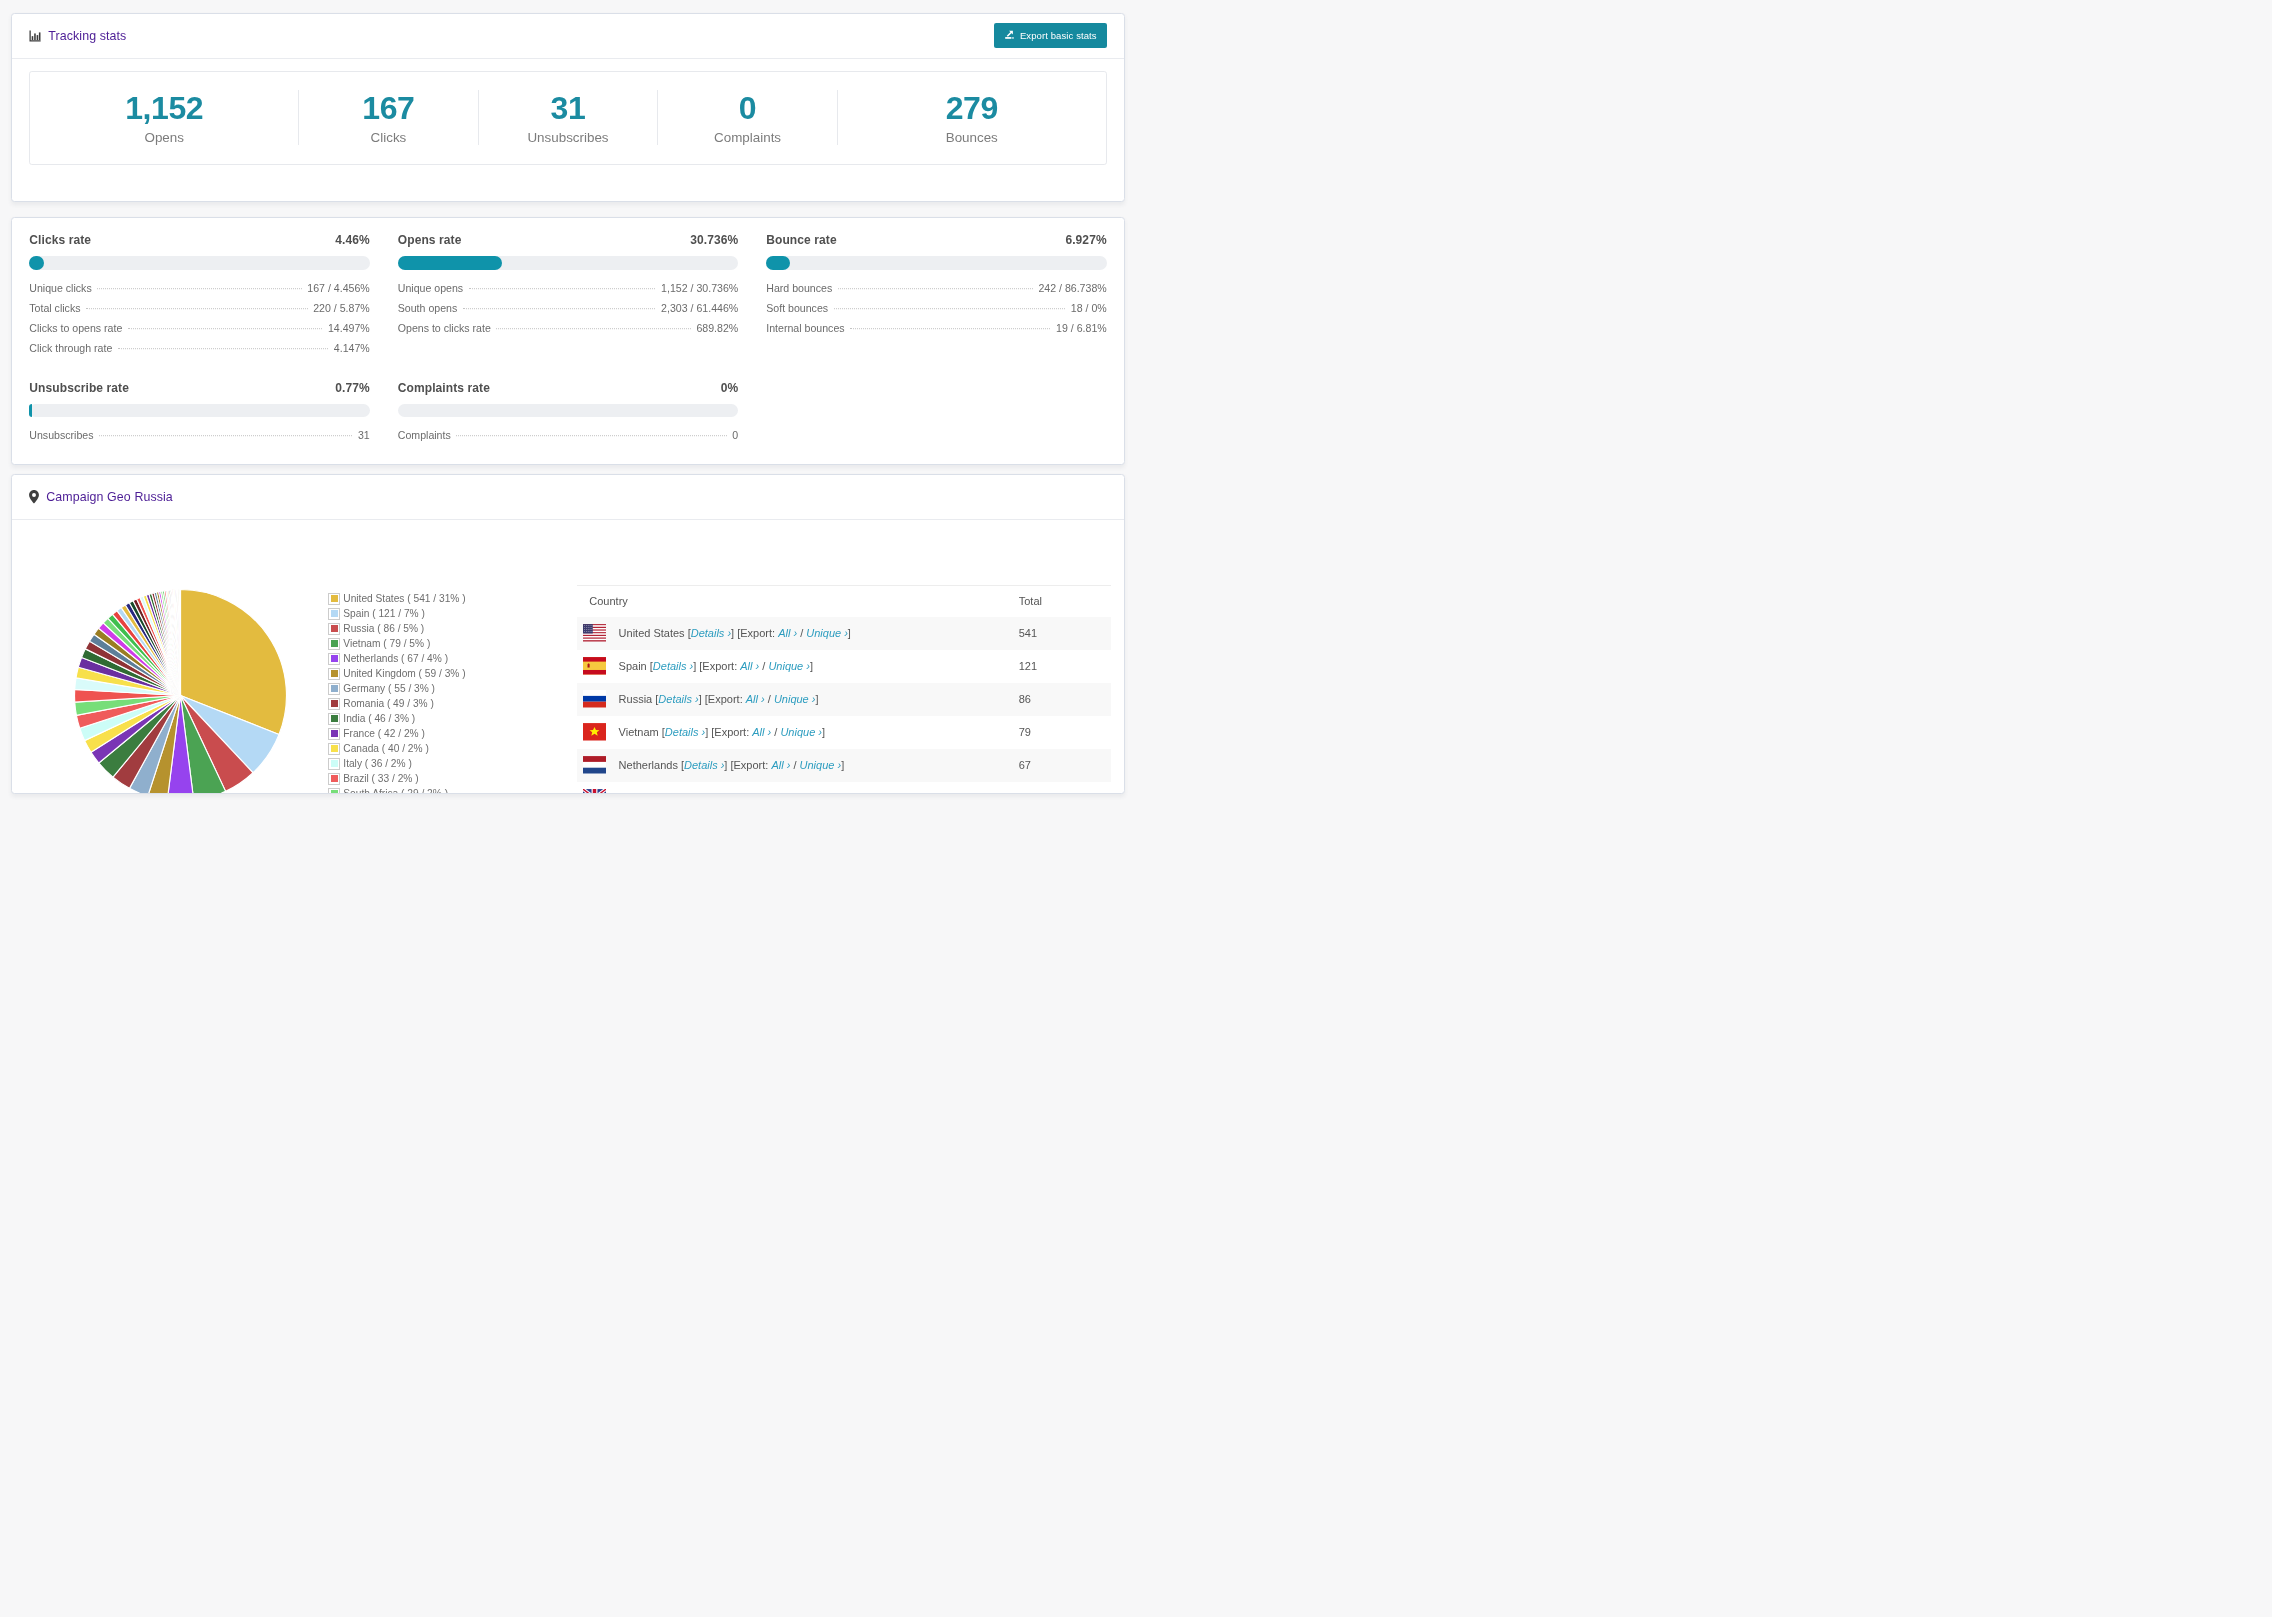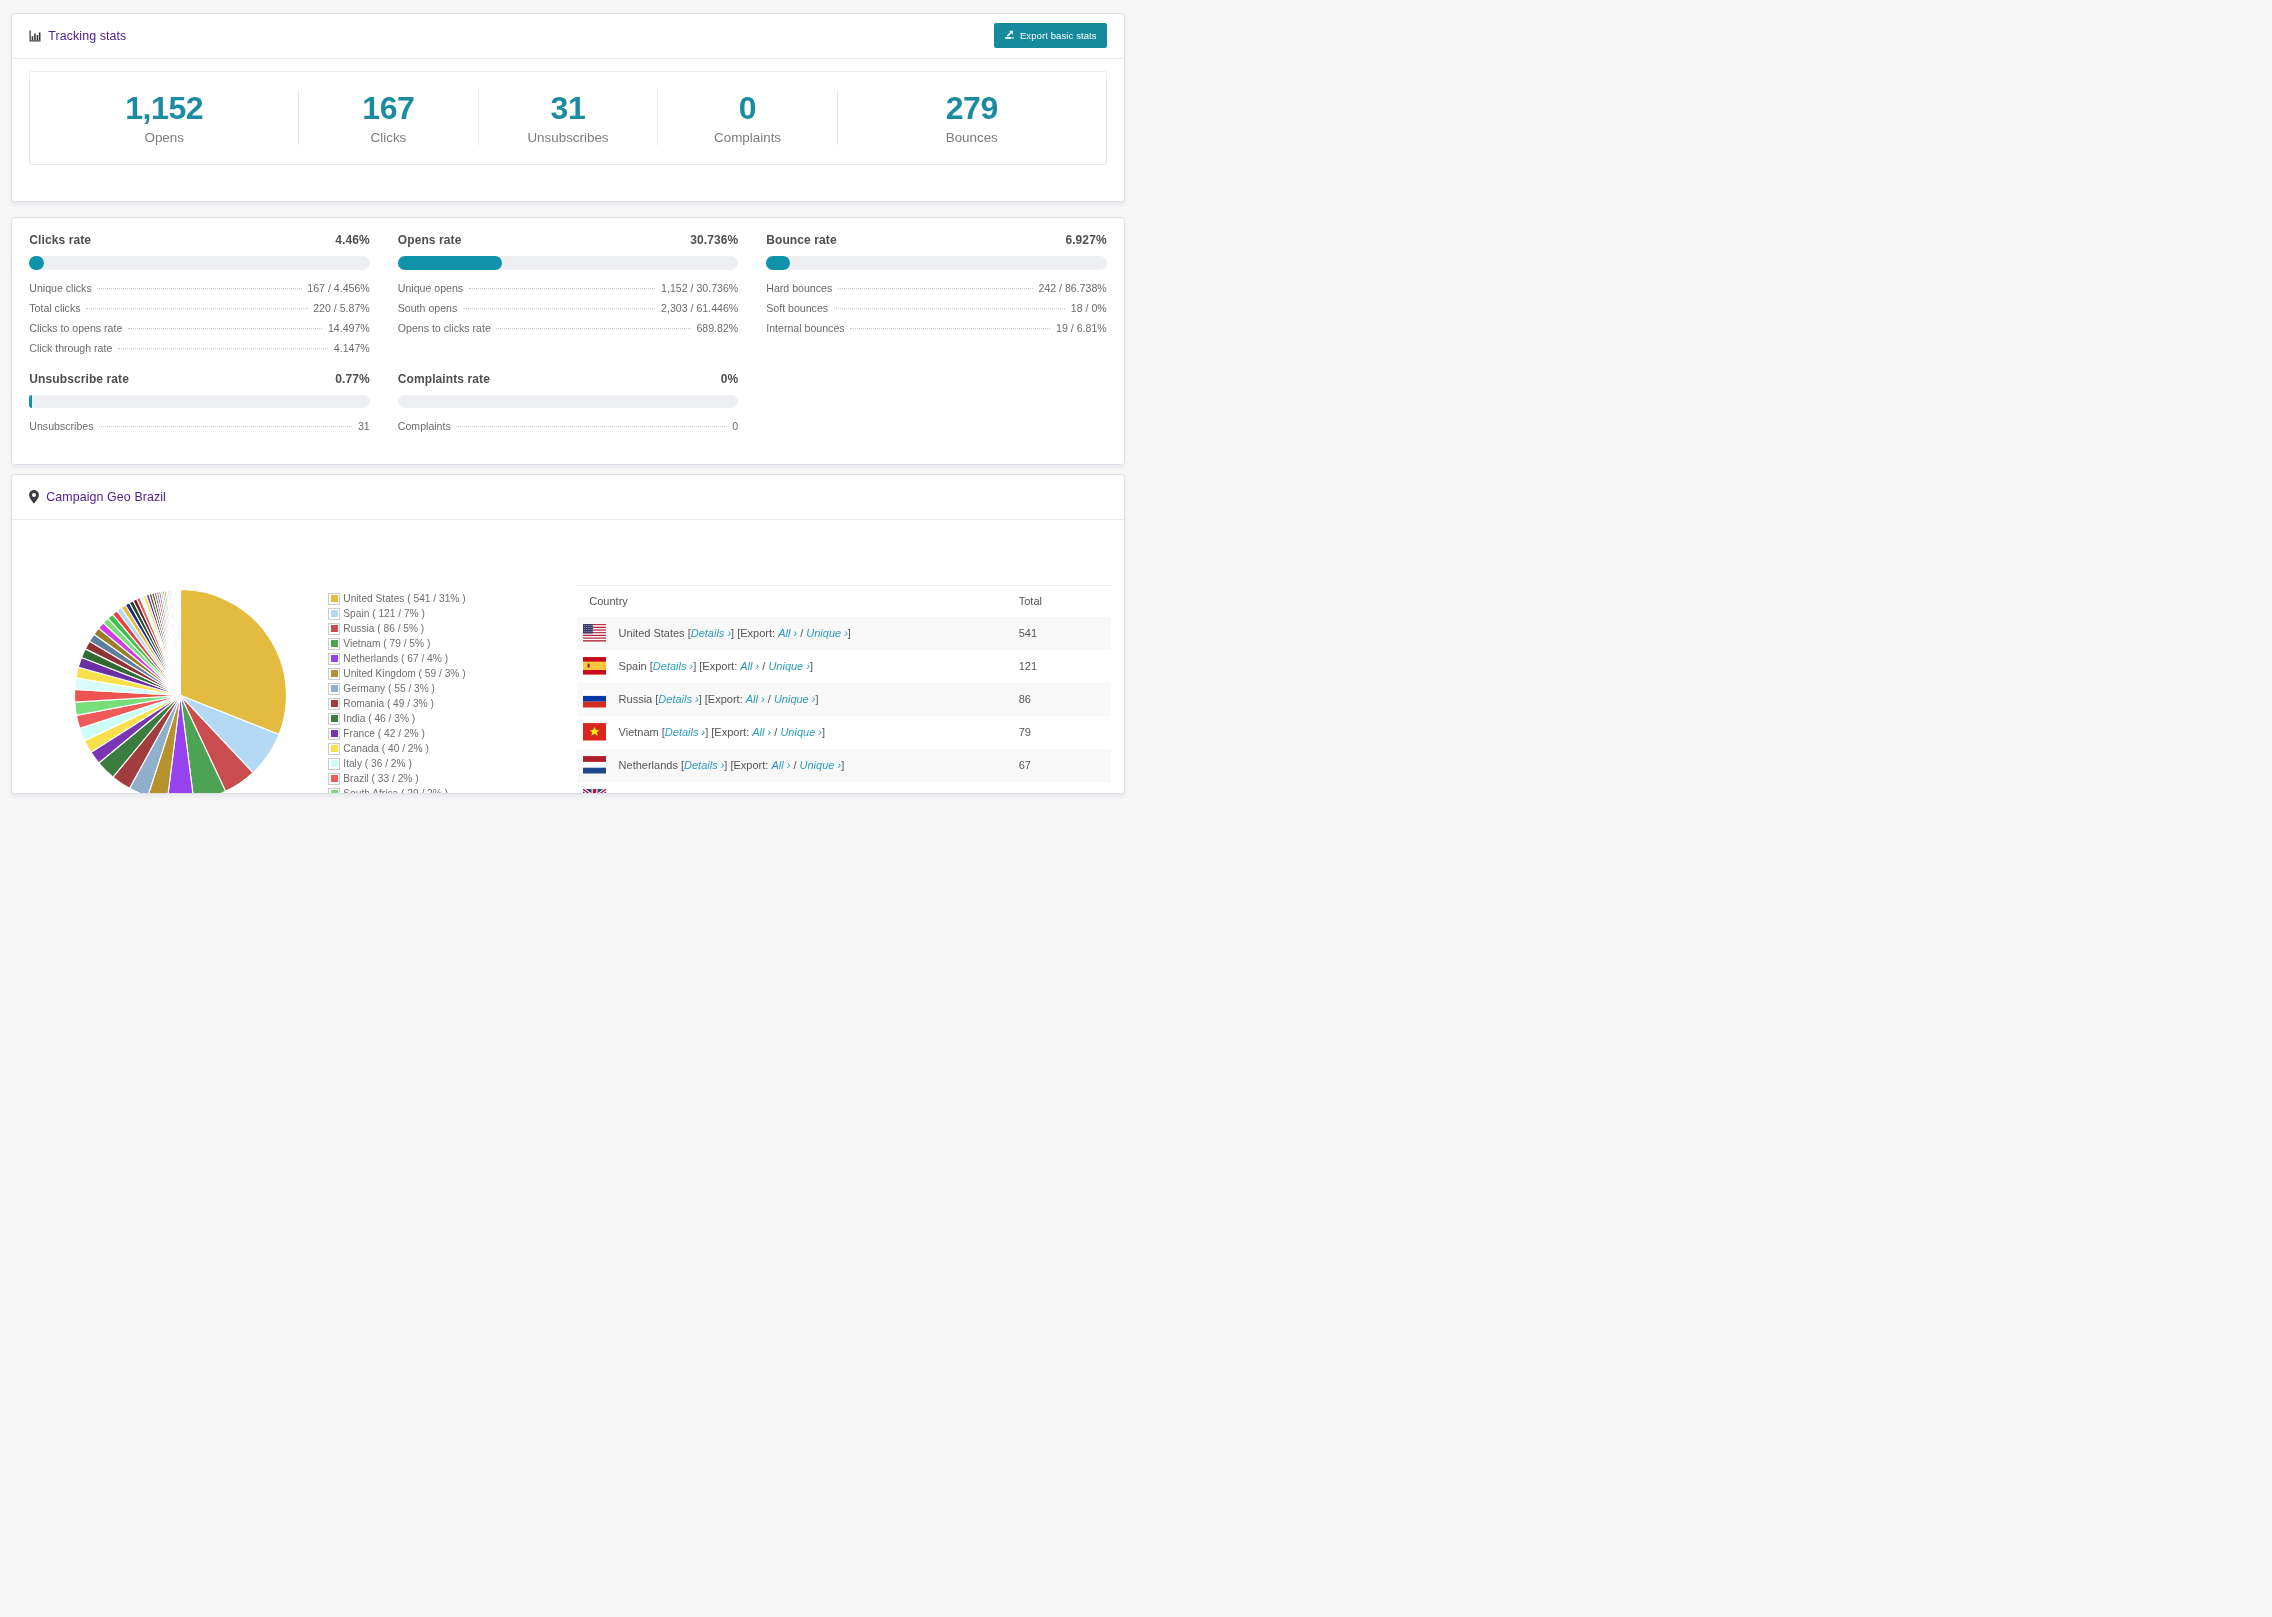--- a/index.html
+++ b/index.html
@@ -49,21 +49,21 @@
     border-left:0.7px solid #e7e9ed;
   }
   .stat-cell:first-child { border-left:none; }
   .stat-cell .v { color:#1b8ba1; font-size:32px; font-weight:700; letter-spacing:-0.4px; }
   .stat-cell .l { color:#7c7c7c; font-size:13.4px; margin-top:3.5px; }
   .f-3 { flex:3; } .f-2 { flex:2; }
 
   
   .rates-content { padding:15px 17px 0 17px; }
   .rates-grid { display:flex; gap:28px; }
-  .rates-grid + .rates-grid { margin-top:10px; }
+  .rates-grid + .rates-grid { margin-top:19px; }
   .rate-col { flex:1; min-width:0; }
   .rate-head { display:flex; justify-content:space-between; align-items:baseline; }
   .rate-head .t, .rate-head .v { font-size:12px; font-weight:700; color:#4f4f4f; letter-spacing:0.1px; }
   .rate-bar { margin-top:9.2px; height:13.4px; background:#edeff2; border-radius:7px; position:relative; }
   .rate-bar .fill { position:absolute; left:0; top:0; bottom:0; background:#0f93aa; border-radius:7px 0 0 7px; min-width:0; }
   .rate-bar .fill.rounded { border-radius:7px; }
   .rate-rows { margin-top:12px; }
   .rrow { display:flex; align-items:baseline; height:20px; font-size:10.6px; color:#6b6b6b; }
   .rrow .leader { flex:1; border-bottom:0.7px dotted #c3c3c3; margin:0 5.6px; transform:translateY(-2.8px); }
   .rrow .rv { white-space:nowrap; }
@@ -273,21 +273,21 @@
 </div>
 
 <div class="card" id="card-geo">
   <div class="card-header">
     <div class="card-title">
       <span>
         <svg width="10" height="13.4" viewBox="0 0 14 19">
           <path d="M7 0C3.1 0 0 3.1 0 7c0 5.2 7 12 7 12s7-6.8 7-12C14 3.1 10.9 0 7 0zm0 9.8A2.8 2.8 0 1 1 7 4.2a2.8 2.8 0 0 1 0 5.6z" fill="#3f3f3f"></path>
         </svg>
       </span>
-      <span>Campaign Geo Brazil</span>
+      <span>Campaign Geo Russia</span>
     </div>
   </div>
   <div class="geo-content">
     <svg id="pie-svg" width="219" height="219" viewBox="0 0 310 310">
         <path d="M155,155 L155.00,5.00 A150,150 0 0 1 294.47,210.22 Z" fill="#e3bb3f" stroke="#fff" stroke-width="1.6"></path>
         <path d="M155,155 L294.47,210.22 A150,150 0 0 1 257.68,264.35 Z" fill="#b4d9f5" stroke="#fff" stroke-width="1.6"></path>
         <path d="M155,155 L257.68,264.35 A150,150 0 0 1 218.87,290.72 Z" fill="#c94c4e" stroke="#fff" stroke-width="1.6"></path>
         <path d="M155,155 L218.87,290.72 A150,150 0 0 1 173.80,303.82 Z" fill="#4ba353" stroke="#fff" stroke-width="1.6"></path>
         <path d="M155,155 L173.80,303.82 A150,150 0 0 1 136.20,303.82 Z" fill="#9643ee" stroke="#fff" stroke-width="1.6"></path>
         <path d="M155,155 L136.20,303.82 A150,150 0 0 1 108.65,297.66 Z" fill="#b6922e" stroke="#fff" stroke-width="1.6"></path>

